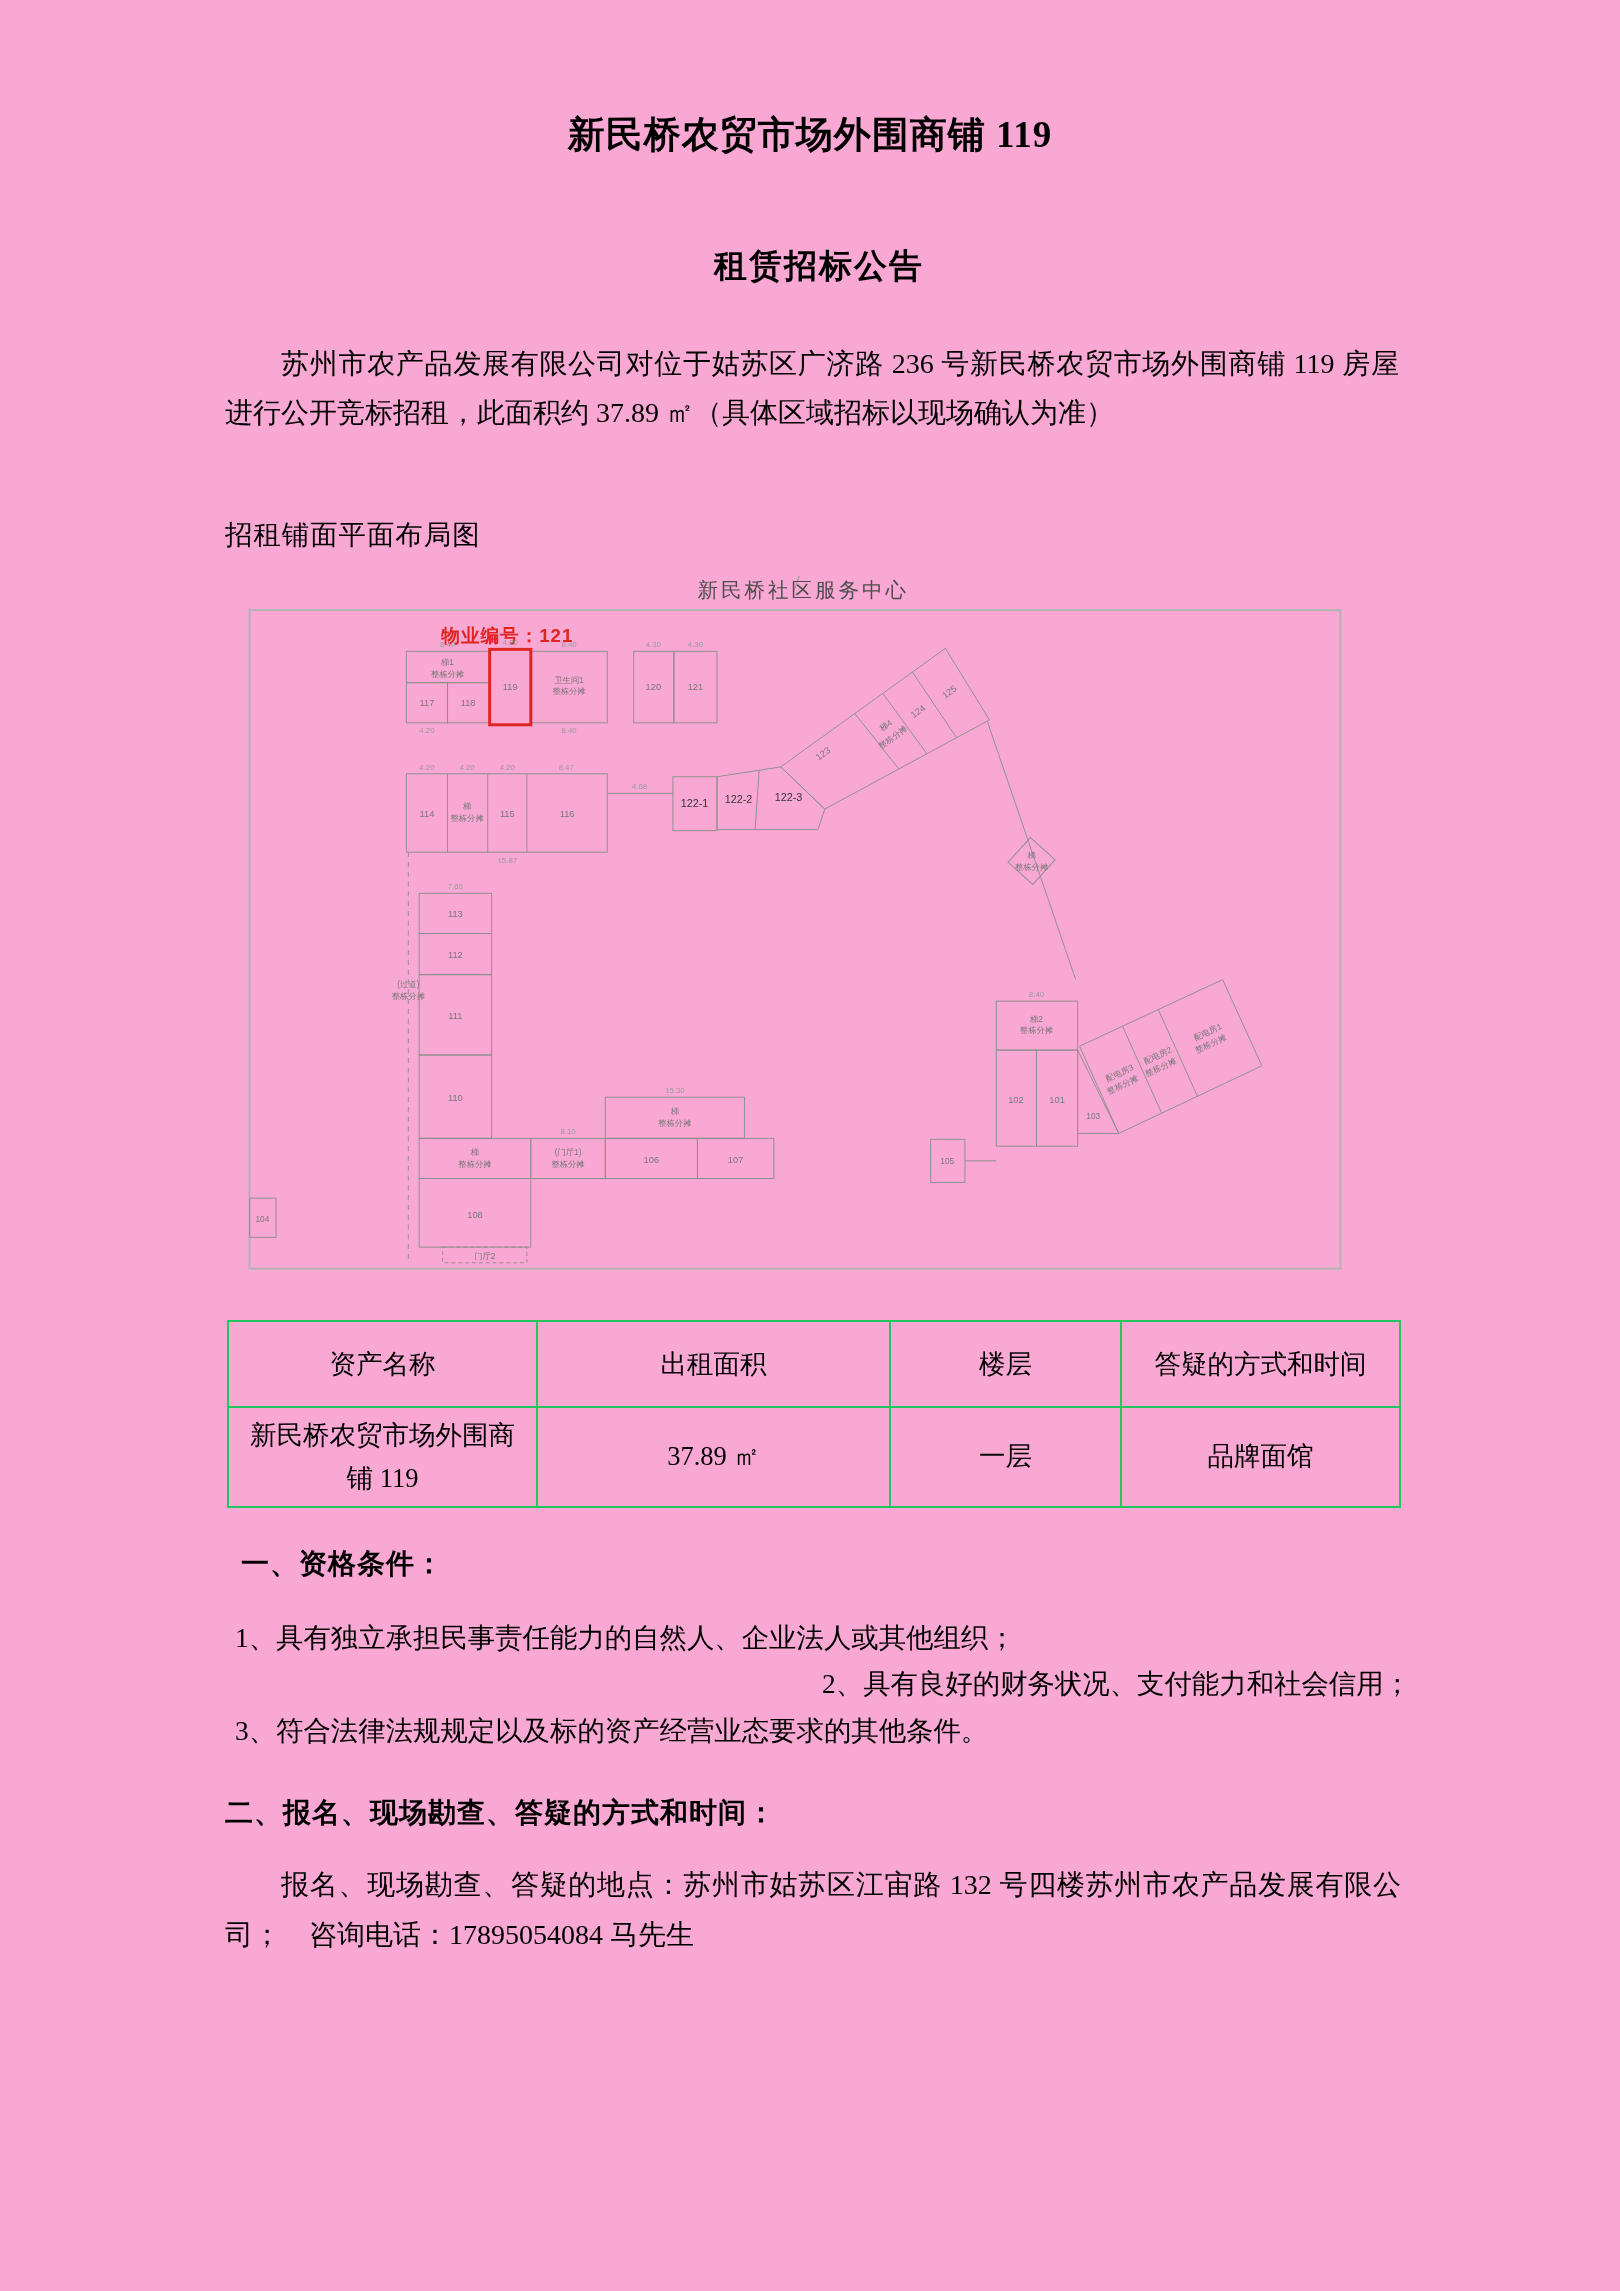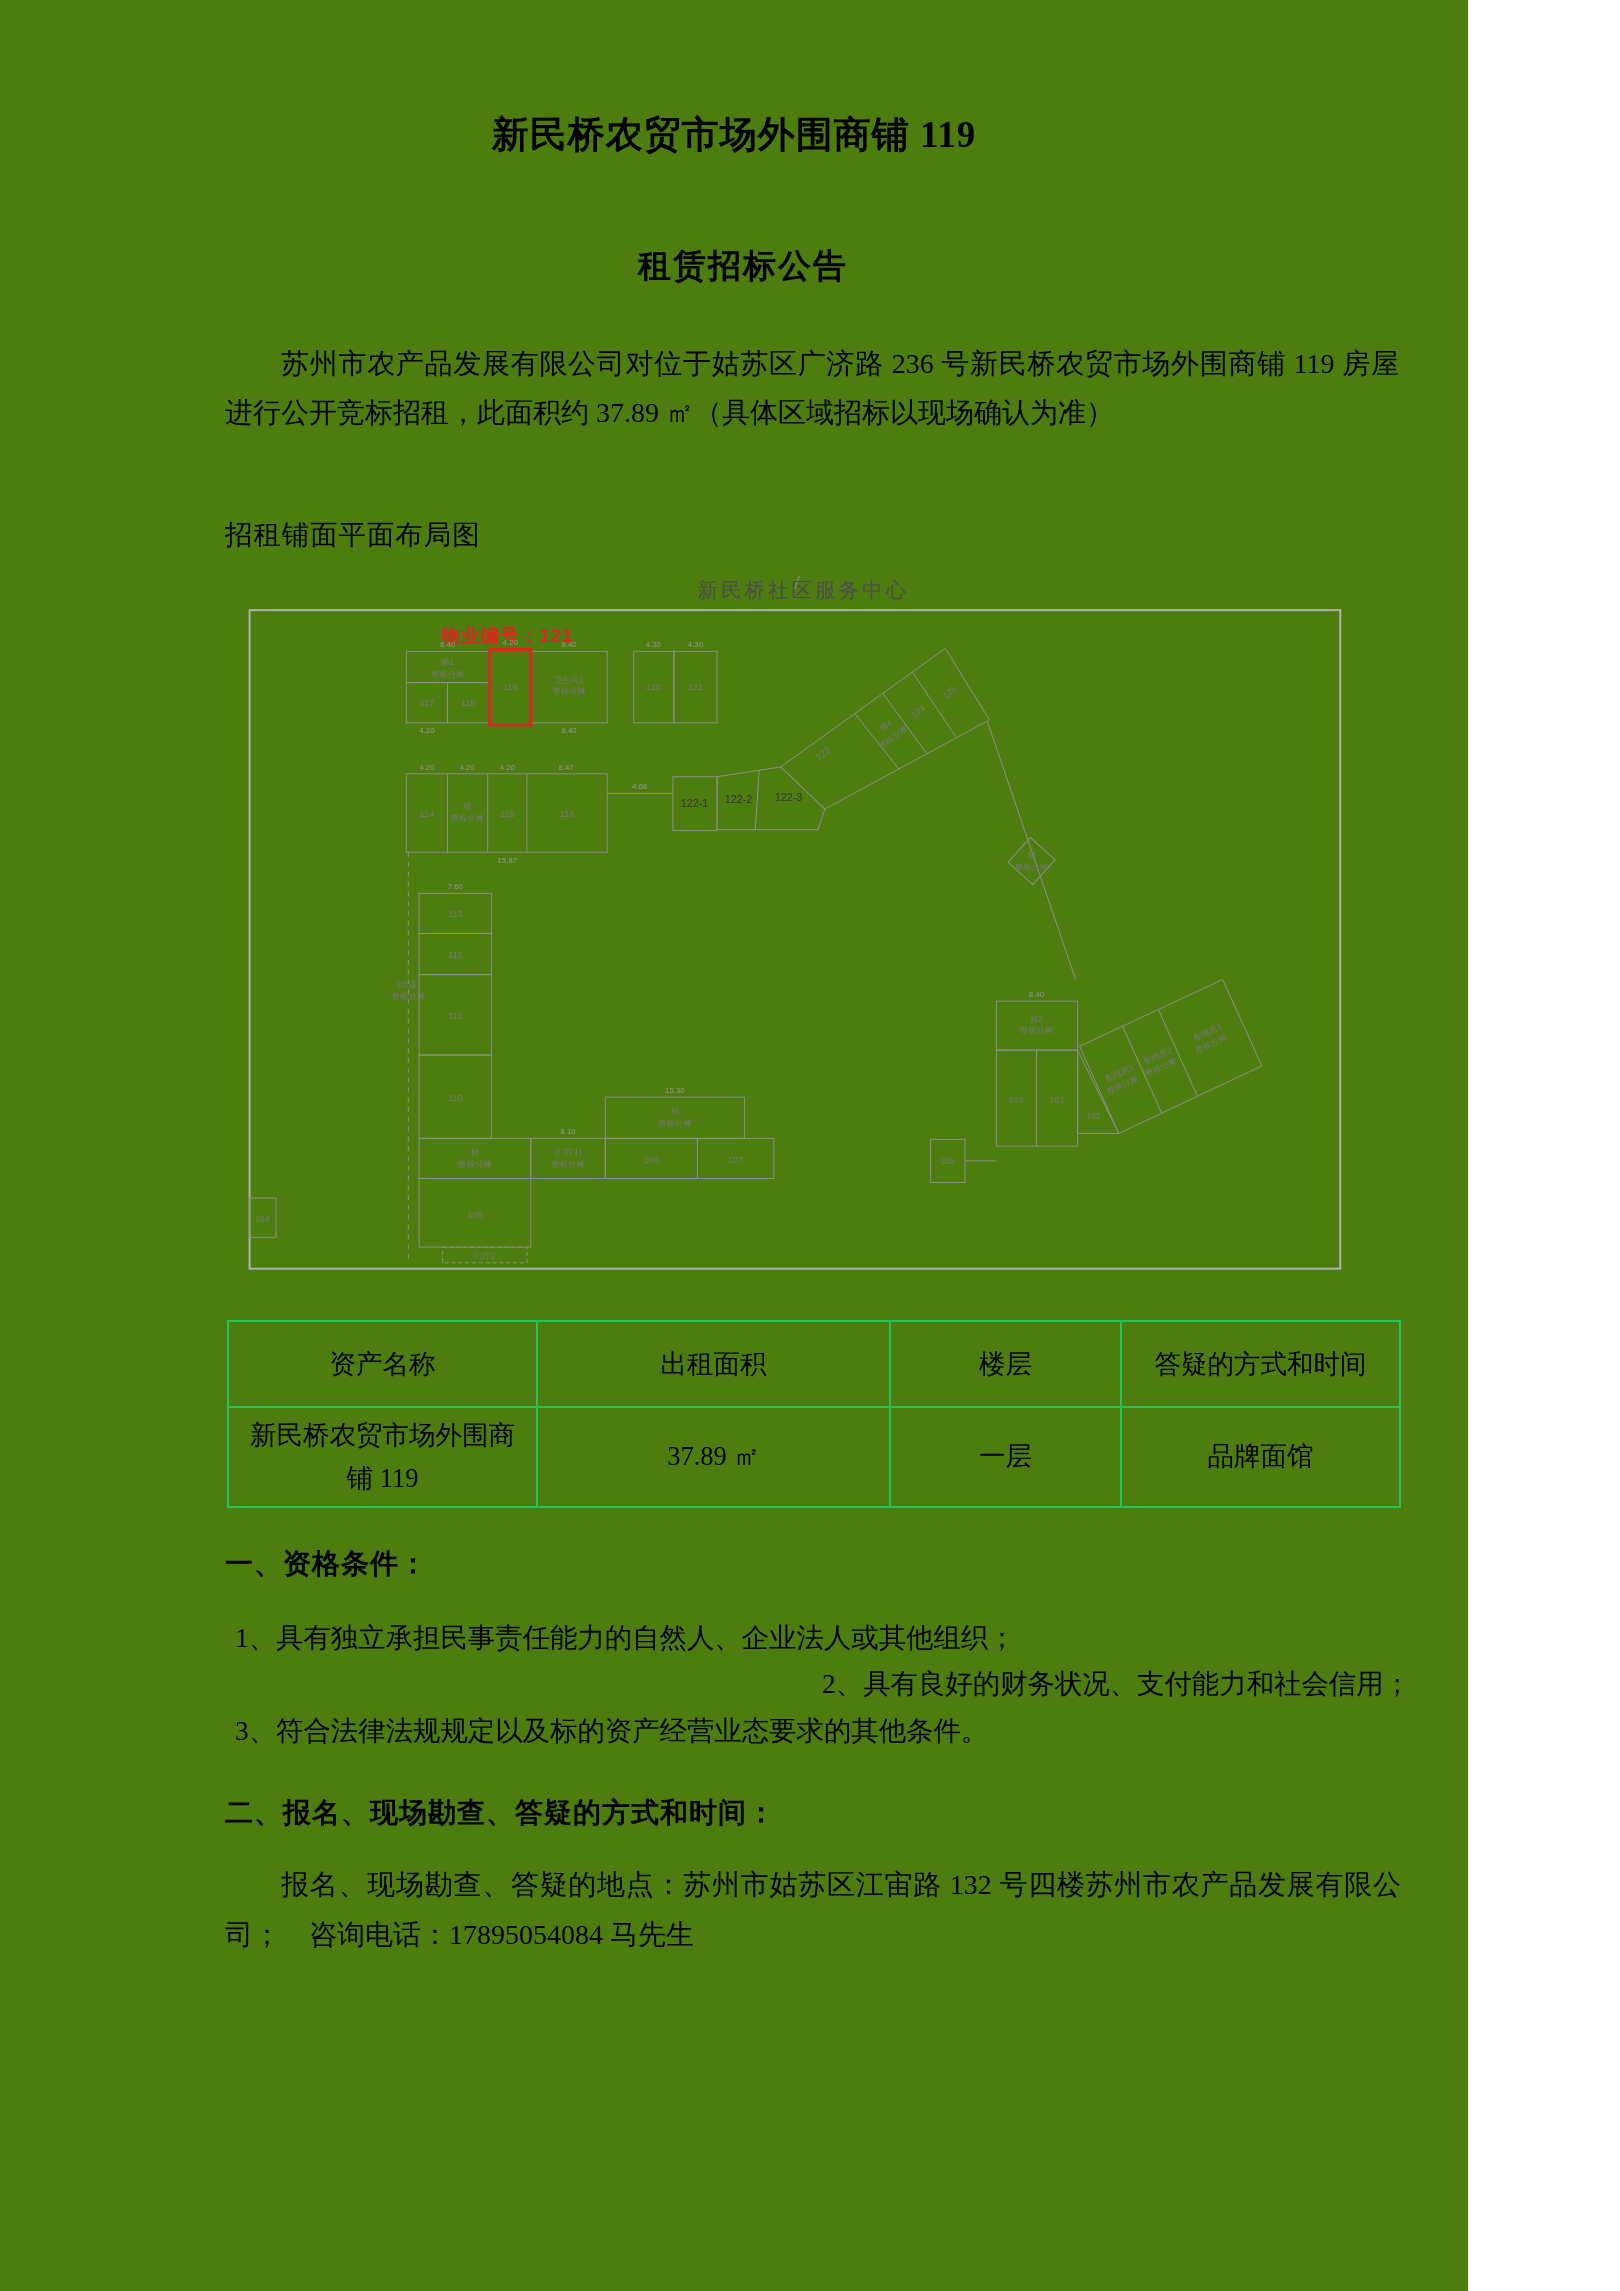--- a/index.html
+++ b/index.html
@@ -1,32 +1,32 @@
 <!DOCTYPE html>
 <html><head>
 <meta charset="utf-8">
 <style>
   html,body{margin:0;padding:0;background:#ffffff;}
-  .page{position:relative;width:1468px;height:2292px;background:#4d7c0f;overflow:hidden;
+  .page{position:relative;width:1620px;height:2292px;background:#f9a8d4;overflow:hidden;
         font-family:"Liberation Serif","DejaVu Serif",serif;color:#000;}
   .doc-title{position:absolute;top:110px;left:0;width:100%;text-align:center;
              font-size:37px;font-weight:bold;margin:0;letter-spacing:1px;}
   .doc-subtitle{position:absolute;top:235px;left:0;width:100%;text-align:center;
              font-size:33px;font-weight:bold;margin:9px;letter-spacing:2px;}
   .body-par{position:absolute;top:339px;left:225px;width:1174px;margin:0;
             font-size:28px;line-height:49px;text-align:justify;text-indent:2em;}
   .plan-caption{position:absolute;top:517px;left:225px;margin:0;font-size:27.4px;letter-spacing:1px;}
   .plan-wrap{position:absolute;top:568px;left:225px;width:1181px;height:733px;}
   .asset-table{position:absolute;top:1320px;left:227px;width:1172px;border-collapse:collapse;
                font-size:26.5px;table-layout:fixed;}
   .asset-table td{border:2px solid #22c55e;text-align:center;vertical-align:middle;
                   padding:5.9px 13.7px;line-height:43px;}
   .sec-heading{position:absolute;left:225px;margin:0;font-size:28px;font-weight:bold;
                font-family:"Liberation Sans","DejaVu Sans",sans-serif;letter-spacing:1px;}
-  .sec1{top:1545px;}
+  .sec1{top:1545px;margin-left:16px;}
   .sec2{top:1794px;}
   .cond{position:absolute;left:225px;width:1176px;margin:10px;font-size:27.4px;line-height:39px;}
   .c0{top:1609px;} .c1{top:1655px;text-align:right;} .c2{top:1702px;}
   .body-par2{position:absolute;top:1860px;left:225px;width:1176px;margin:0;
              font-size:28px;line-height:50px;text-align:justify;text-indent:2em;}
   svg text{font-family:"Liberation Sans","DejaVu Sans",sans-serif;}
   .plansite{font-size:21px;fill:#4c4c4c;letter-spacing:3px;}
   .redtag{font-size:19px;font-weight:bold;fill:#e02420;letter-spacing:1px;}
   .unit{font-size:9.5px;fill:#777;}
   .unitbig{font-size:11px;fill:#333;}

